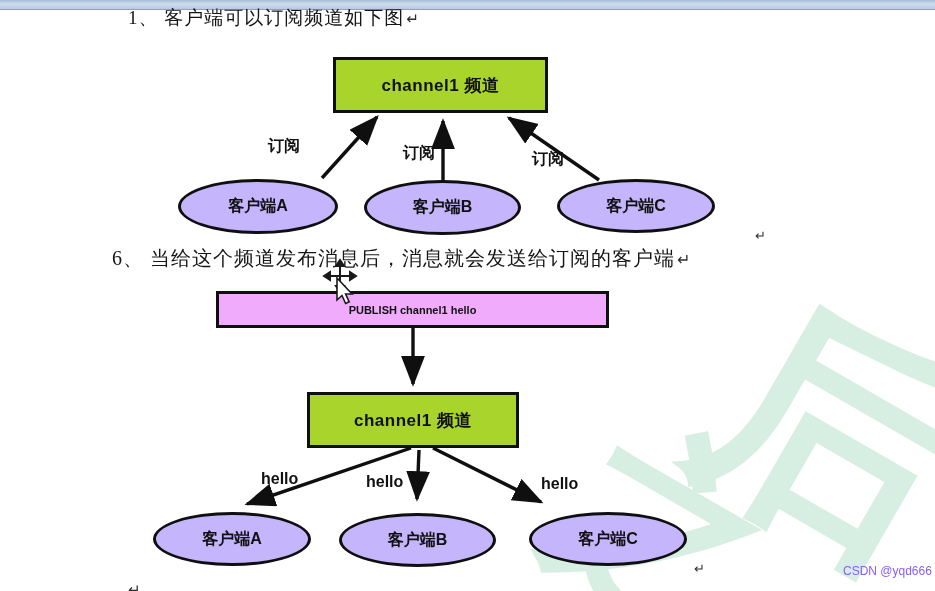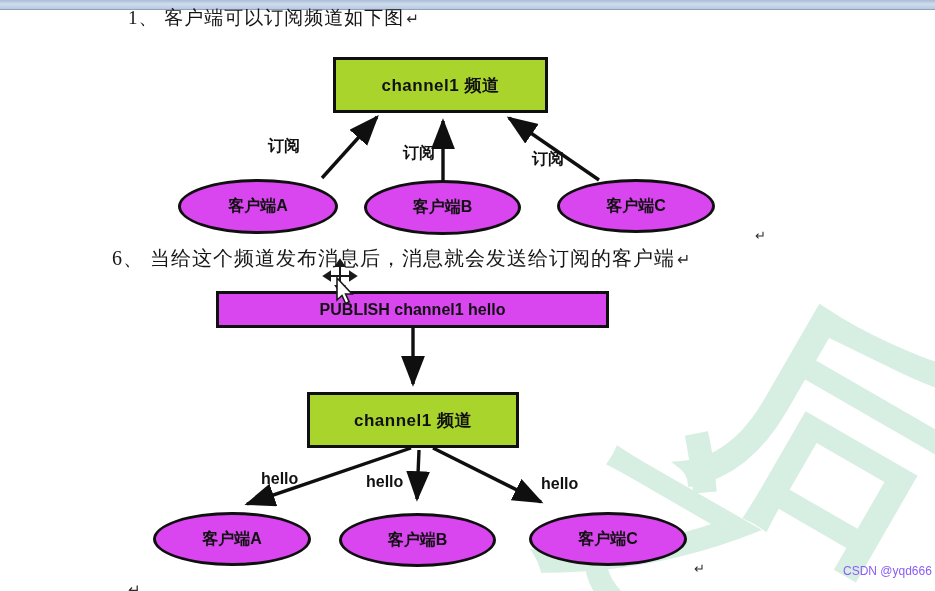--- a/index.html
+++ b/index.html
@@ -39,22 +39,22 @@
   .fm-bottom{left:128px;top:581px;font-size:15px;}
 
   svg.overlay{position:absolute;left:0;top:0;z-index:3;pointer-events:none;}
 
   .node{
     position:absolute;z-index:4;display:flex;align-items:center;justify-content:center;
     border:3px solid #0f0f0f;color:#111;
     font-family:"Liberation Sans",sans-serif;font-weight:bold;
   }
   .channel{background:#a9d42c;font-size:17px;letter-spacing:0.5px;}
-  .publish{background:#d946ef;font-size:16px;}
-  .client{background:#d946ef;border-radius:50%;font-size:16px;}
+  .publish{background:#f0abfc;font-size:11px;}
+  .client{background:#c4b5fd;border-radius:50%;font-size:16px;}
 
   .ch1{left:333px;top:57px;width:209px;height:50px;}
   .ch2{left:307px;top:392px;width:206px;height:50px;}
   .pub{left:216px;top:291px;width:387px;height:31px;}
 
   .e1a{left:178px;top:179px;width:154px;height:49px;}
   .e1b{left:364px;top:180px;width:151px;height:49px;}
   .e1c{left:557px;top:179px;width:152px;height:48px;}
   .e2a{left:153px;top:512px;width:152px;height:48px;}
   .e2b{left:339px;top:513px;width:151px;height:48px;}

